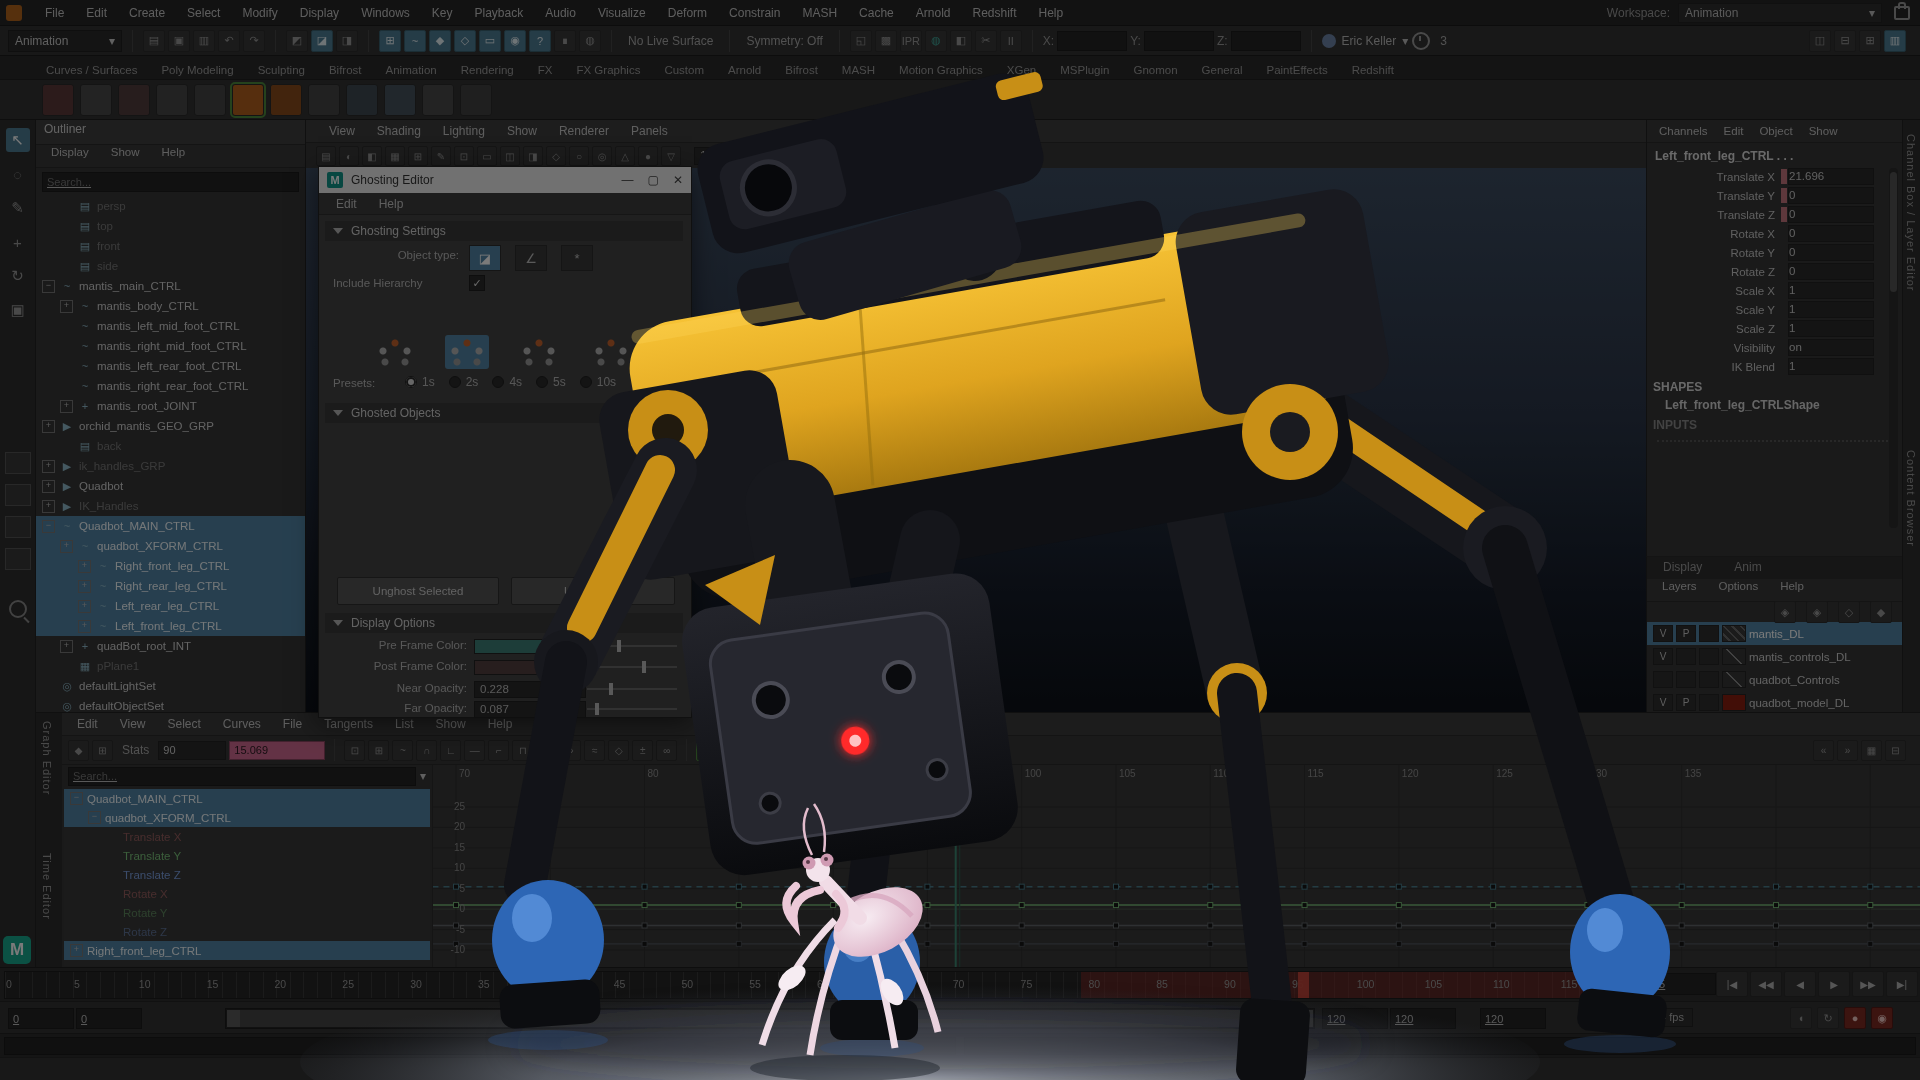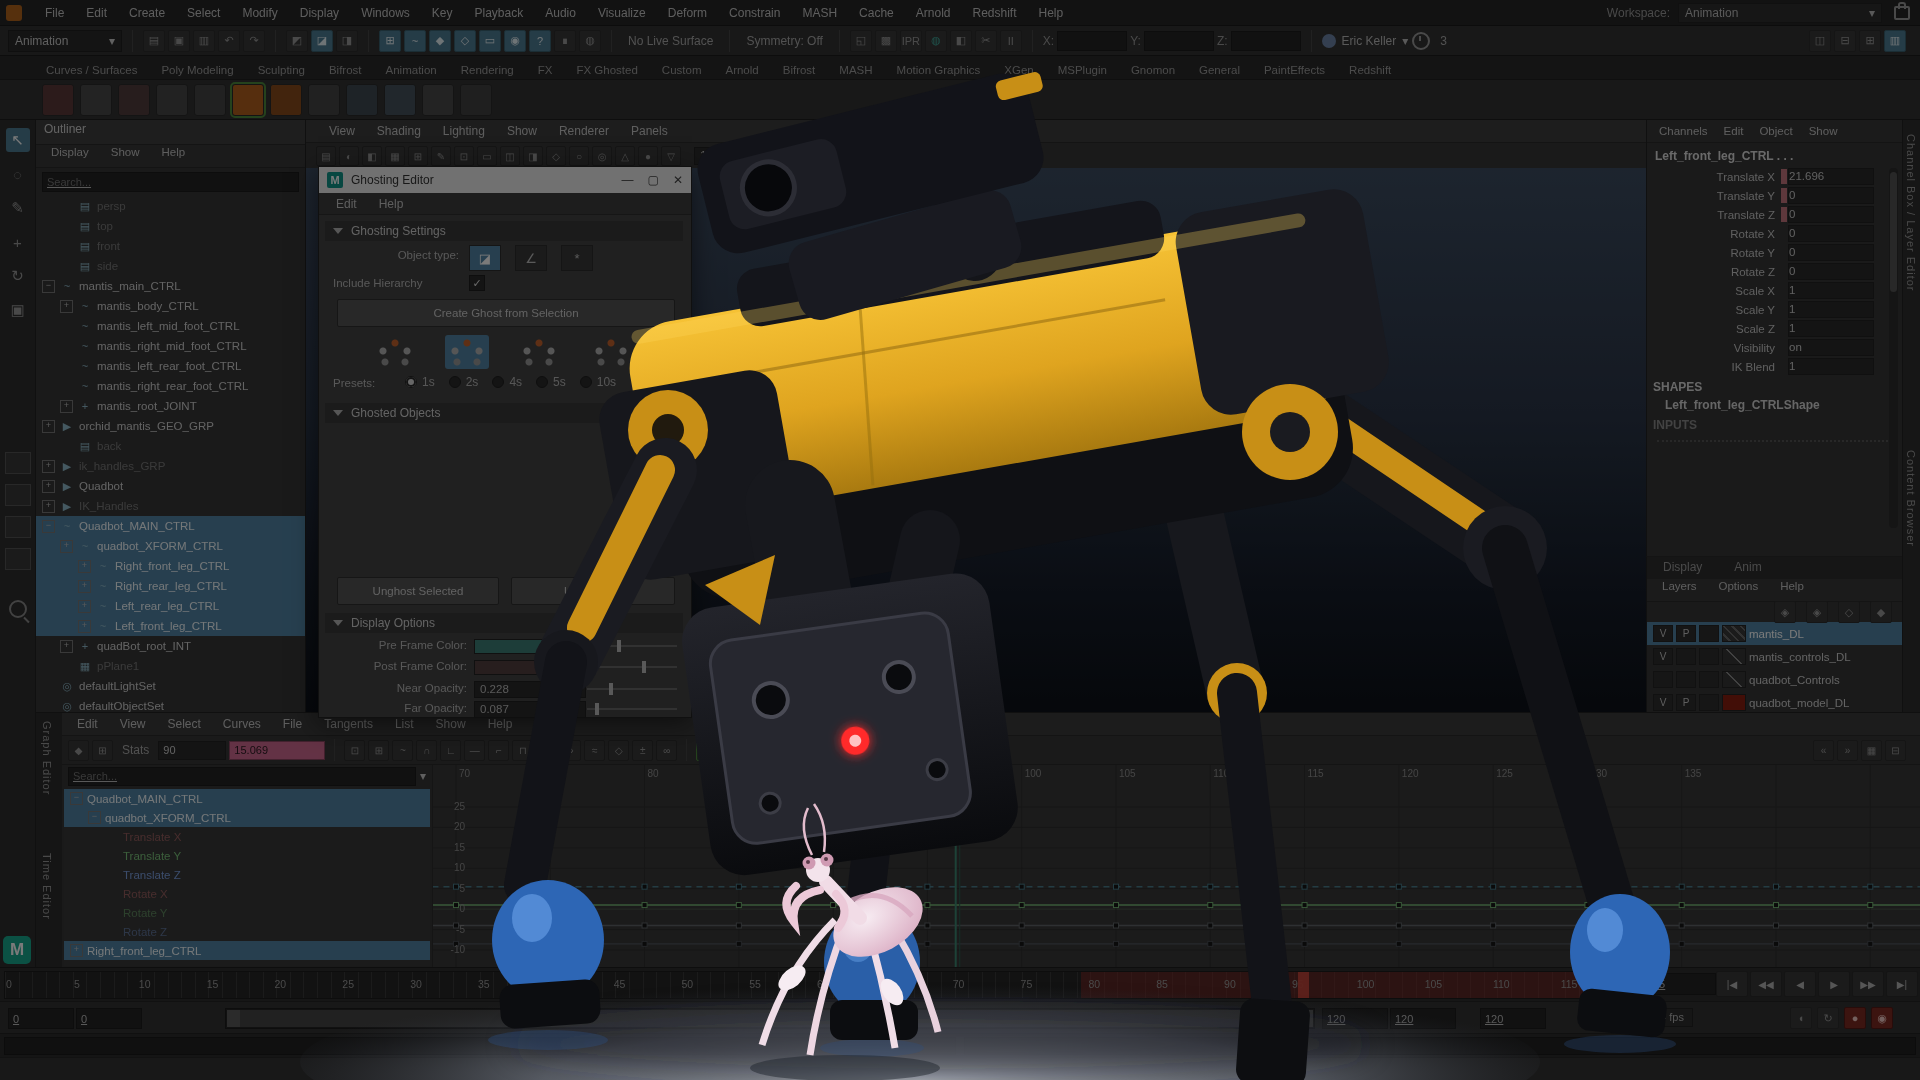--- a/index.html
+++ b/index.html
@@ -268,21 +268,21 @@
 
   <div id="shelftabs" class="abs">
     <span style="display:flex">
         <span class="stab">Curves / Surfaces</span>
         <span class="stab">Poly Modeling</span>
         <span class="stab">Sculpting</span>
         <span class="stab">Bifrost</span>
         <span class="stab">Animation</span>
         <span class="stab">Rendering</span>
         <span class="stab">FX</span>
-        <span class="stab">FX Ghosted</span>
+        <span class="stab">FX Graphics</span>
         <span class="stab">Custom</span>
         <span class="stab">Arnold</span>
         <span class="stab">Bifrost</span>
         <span class="stab">MASH</span>
         <span class="stab">Motion Graphics</span>
         <span class="stab">XGen</span>
         <span class="stab">MSPlugin</span>
         <span class="stab">Gnomon</span>
         <span class="stab">General</span>
         <span class="stab">PaintEffects</span>
@@ -528,21 +528,20 @@
         <span>Ghosting Settings</span>
       </div>
     <span class="glabel" style="left:30px;top:82px;width:110px">Object type:</span>
     <span class="row abs" style="left:150px;top:78px;gap:14px">
         <span class="ot-ico on" style="position:static">◪</span>
         <span class="ot-ico" style="position:static">∠</span>
         <span class="ot-ico" style="position:static">*</span>
       </span>
     <span class="glabel" style="left:14px;top:110px;width:126px;text-align:left">Include Hierarchy</span>
     <span class="chk" style="left:150px;top:108px">✓</span>
-    <div class="gbtn" style="left:18px;top:132px;width:336px;height:26px">Create Ghost from Selection</div>
     <span class="row abs" style="left:54px;top:168px;gap:28px">
         <span class="pcell" style="position:static"></span>
         <span class="pcell on" style="position:static"></span>
         <span class="pcell" style="position:static"></span>
         <span class="pcell" style="position:static"></span>
       </span>
     <span class="glabel" style="left:14px;top:210px;width:60px;text-align:left">Presets:</span>
     <span class="row abs" style="left:86px;top:208px">
         <label class="radio on">
           <span class="rdot"></span>

